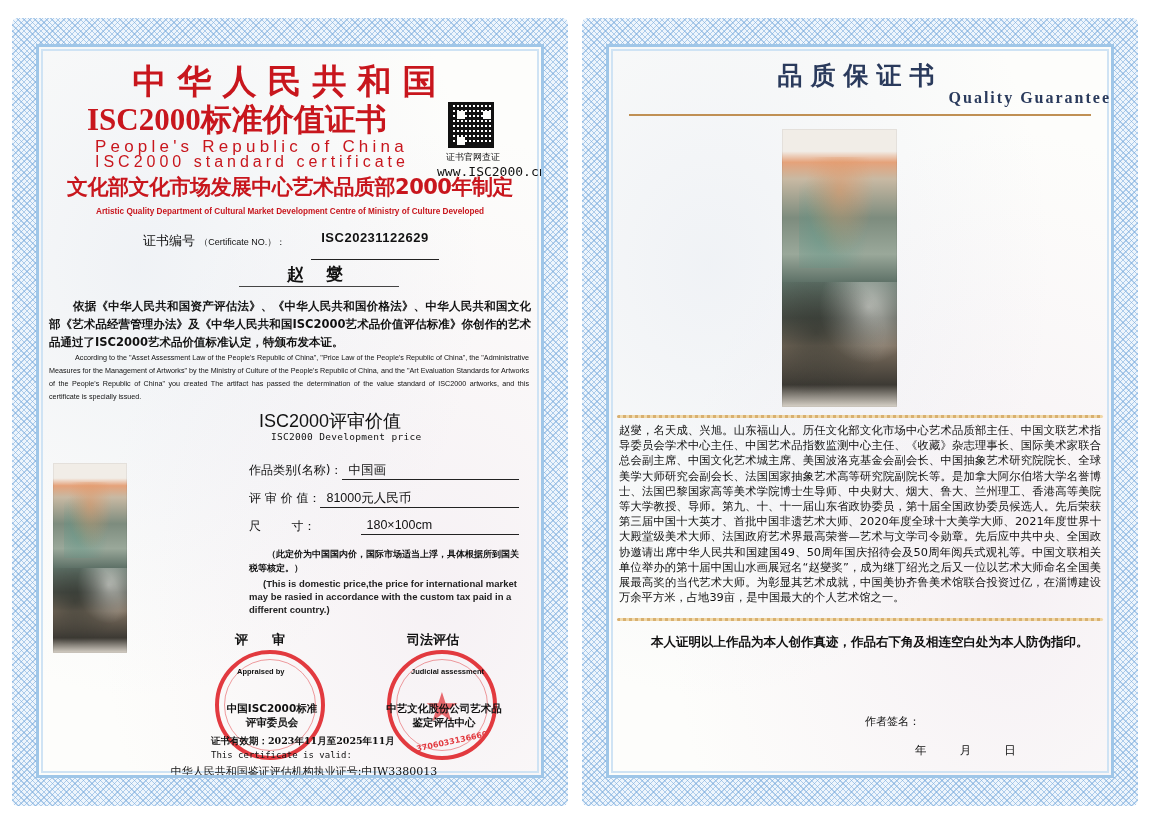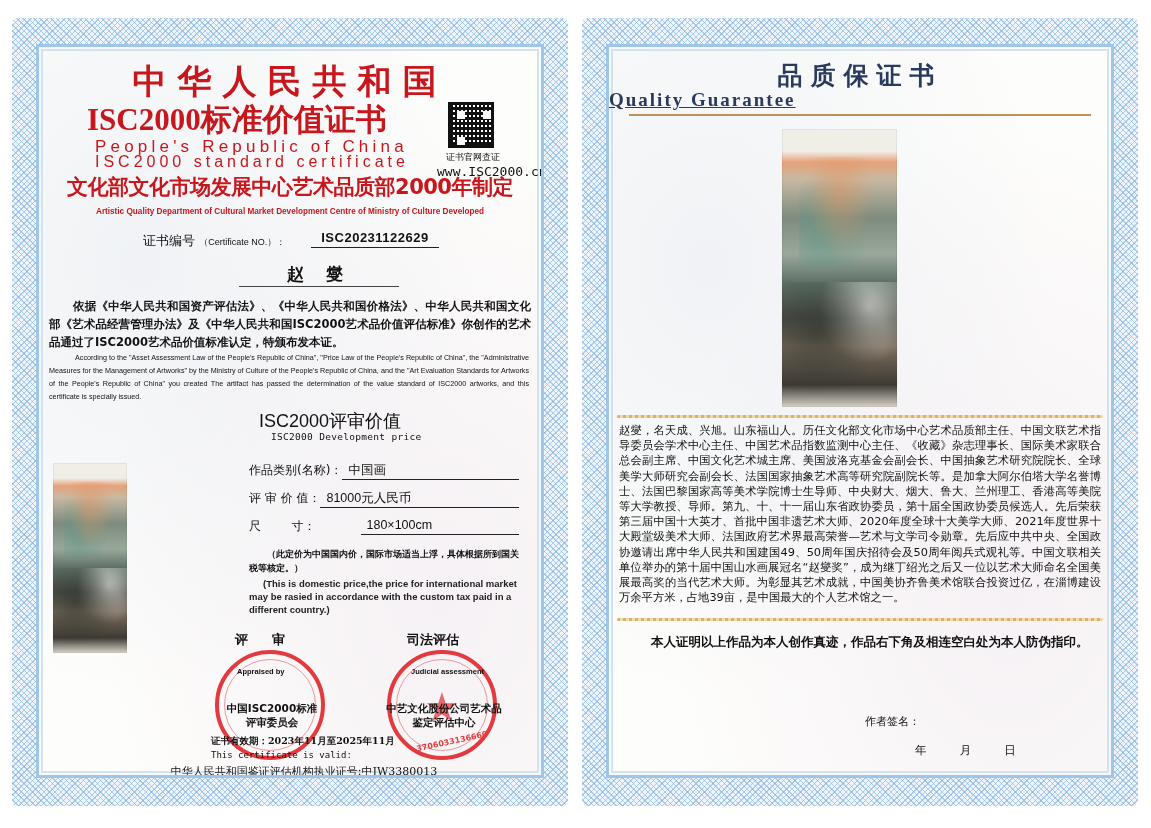--- a/index.html
+++ b/index.html
@@ -45,21 +45,21 @@
           linear-gradient(#fdfdfb,#fdfdfb) 6px 32px/8px 8px no-repeat,
           repeating-linear-gradient(90deg, #111 0 2px, transparent 2px 4px),
           repeating-linear-gradient(0deg, #111 0 3px, #fff 3px 5px);
         border: 3px solid #111; }
   .qr-label { left: 402px; top: 104px; font-size: 9px; width: 64px; text-align: center; }
   .qr-url { left: 398px; top: 117px; font-size: 13px; width: 72px; text-align: center; font-family: "DejaVu Sans Mono", monospace; }
   .l-dept-cn { left: 0; right: 0; top: 126px; text-align: center; color: #c8161d; font-weight: bold; font-size: 21px; letter-spacing: -0.5px; }
   .l-dept-en { left: 0; right: 0; top: 160px; text-align: center; color: #c8161d; font-weight: bold; font-size: 8.2px; font-family: "Liberation Sans", sans-serif; }
   .certno-label { left: 104px; top: 185px; font-size: 13px; }
   .certno-label small { font-size: 9px; font-family: "Liberation Sans", sans-serif; }
-  .certno-value { left: 272px; top: 183px; width: 128px; font-size: 13px; font-weight: bold; font-family: "Liberation Sans", sans-serif; letter-spacing: 0.5px; border-bottom: 1px solid #222; text-align: center; padding-bottom: 2px; }
+  .certno-value { left: 272px; top: 183px; width: 128px; font-size: 13px; font-weight: bold; font-family: "Liberation Sans", sans-serif; letter-spacing: 0.5px; border-bottom: 1px solid #222; text-align: center; padding-bottom: 14px; }
   .artist-name { left: 200px; top: 216px; width: 160px; text-align: center; font-weight: bold; font-size: 17px; letter-spacing: 8px; border-bottom: 1px solid #444; }
   .body-cn { left: 10px; right: 10px; top: 250px; font-size: 11.5px; line-height: 18px; font-weight: bold; text-indent: 24px; text-align: justify; }
   .body-en { left: 10px; right: 12px; top: 304px; font-size: 7.2px; line-height: 13px; font-family: "Liberation Sans", sans-serif; text-indent: 26px; text-align: justify; }
   .eval-title { left: 220px; top: 362px; font-size: 18px; font-family: "Liberation Sans", sans-serif; }
   .eval-sub { left: 232px; top: 384px; font-size: 9.5px; font-family: "DejaVu Sans Mono", monospace; letter-spacing: 0.3px; }
   .painting { background:
       linear-gradient(180deg, #f1ede7 0%, #f1ede7 8%, #e5a27a 12%, #c8b9a3 18%, #7d8c7e 32%, #9aa89a 45%, #5f7268 55%, #4d5149 68%, #7c6e5e 78%, #3d3a34 92%, #d8d2c8 100%);
       box-shadow: inset 0 0 0 1px rgba(0,0,0,0.05); overflow: hidden; }
   .painting::before { content: ""; position: absolute; left: 15%; top: 10%; width: 70%; height: 40%;
       background: radial-gradient(ellipse at 50% 30%, rgba(226,150,100,0.55), transparent 60%),
@@ -85,21 +85,21 @@
   .apr-en { left: 198px; top: 620px; font-size: 7.5px; font-family: "Liberation Sans", sans-serif; font-weight: bold; }
   .jud-en { left: 372px; top: 620px; font-size: 7.5px; font-family: "Liberation Sans", sans-serif; font-weight: bold; }
   .apr-cn { left: 186px; top: 654px; width: 94px; text-align: center; font-size: 10.5px; line-height: 14px; font-weight: bold; }
   .jud-cn { left: 346px; top: 654px; width: 118px; text-align: center; font-size: 10.5px; line-height: 14px; font-weight: bold; }
   .valid-cn { left: 172px; top: 688px; font-size: 9.5px; font-weight: bold; font-family: "DejaVu Serif", serif; }
   .valid-en { left: 172px; top: 703px; font-size: 9px; font-family: "DejaVu Sans Mono", monospace; }
   .license { left: 0; right: 0; top: 717px; text-align: center; font-size: 11px; font-family: "DejaVu Serif", serif; margin-left: 28px; }
 
   
   .r-title-cn { left: 0; right: 0; top: 12px; text-align: center; font-family: "DejaVu Serif", serif; font-weight: bold; font-size: 25px; color: #2a3a5c; letter-spacing: 8px; }
-  .r-title-en { left: 0; right: 0; top: 42px; text-align: left; font-family: "Liberation Serif", serif; font-weight: bold; font-size: 19px; color: #2a3a5c; letter-spacing: 2px; text-decoration: underline; }
+  .r-title-en { left: 0; right: 0; top: 42px; text-align: right; font-family: "Liberation Serif", serif; font-weight: bold; font-size: 16px; color: #2a3a5c; letter-spacing: 2px; }
   .gold-line { left: 20px; right: 20px; top: 67px; height: 2px; background: #c09054; }
   .painting-large { left: 173px; top: 82px; width: 115px; height: 278px; }
   .wavy { left: 8px; right: 8px; height: 3px;
           background: repeating-linear-gradient(90deg, #d8b070 0 3px, #f0d8a8 3px 6px); border-radius: 2px; }
   .wavy-1 { top: 368px; } .wavy-2 { top: 571px; }
   .bio { left: 10px; right: 10px; top: 376px; font-size: 11.3px; line-height: 15.2px; text-align: justify; font-family: "DejaVu Sans", sans-serif; }
   .declare { left: 10px; right: 10px; top: 582px; font-size: 12.5px; line-height: 26px; font-weight: bold; text-indent: 32px; }
   .sign { left: 256px; top: 667px; font-size: 11px; }
   .date { left: 306px; top: 696px; font-size: 11.5px; word-spacing: 18px; }
 </style>

